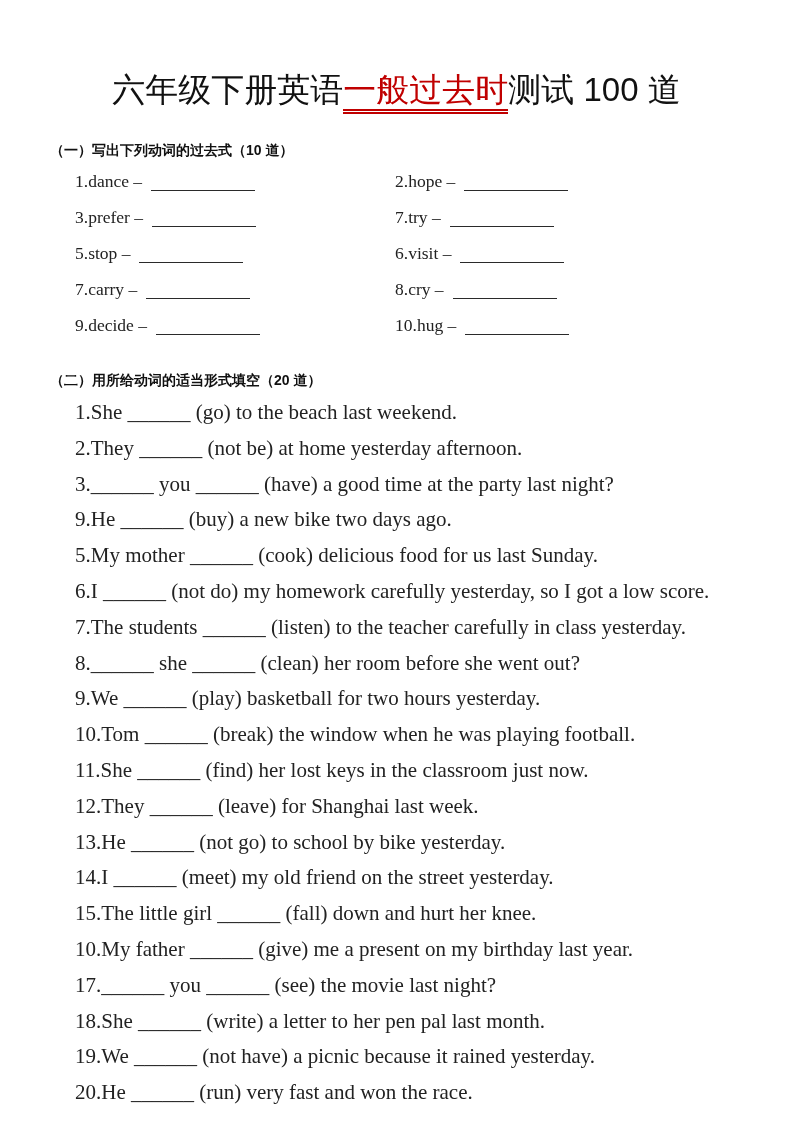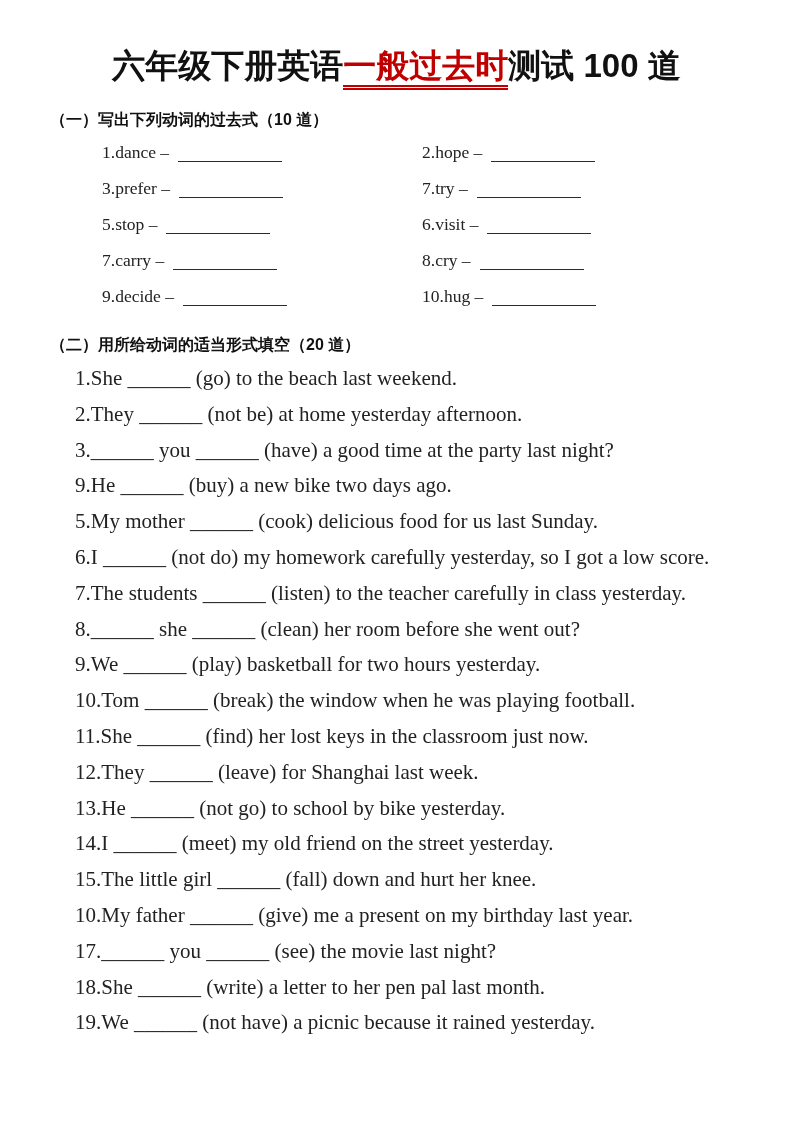--- a/index.html
+++ b/index.html
@@ -7,56 +7,56 @@
   .page {
     position: relative;
     width: 793px;
     height: 1122px;
     background: #ffffff;
     color: #1c1c1c;
     font-family: "Liberation Serif", serif;
     overflow: hidden;
   }
   .title {
-    padding-top: 46px;
+    padding-top: 70px;
     text-align: center;
     font-family: "Liberation Sans", sans-serif;
-    font-weight: bold;
+    font-weight: normal;
     font-size: 33px;
     line-height: 1.2;
     color: #111;
     white-space: nowrap;
   }
   .title .hl {
     color: #c00000;
     display: inline-block;
     border-bottom: 5px double #c00000;
     padding-bottom: 1px;
     line-height: 1.05;
   }
   .section-heading {
-    margin: 20px 0 4px 50px;
+    margin: 28px 0 4px 50px;
     font-family: "Liberation Sans", sans-serif;
     font-weight: bold;
-    font-size: 16px;
+    font-size: 14px;
     color: #111;
   }
   .verb-grid {
     margin: 4px 60px 0 75px;
     display: grid;
     grid-template-columns: 320px 1fr;
   }
   .verb-item {
     height: 36px;
     display: flex;
     align-items: center;
     font-size: 17.5px;
     color: #222;
   }
-  .verb-label { white-space: nowrap; margin-left: 27px; }
+  .verb-label { white-space: nowrap; }
   .blank-line {
     display: inline-block;
     width: 104px;
     height: 18px;
     margin-left: 9px;
     border-bottom: 1.5px solid #2a2a2a;
   }
   .q-list {
     margin: 5px 30px 0 75px;
   }
@@ -136,15 +136,16 @@
     <div class="q-item">10.Tom ______ (break) the window when he was playing football.</div>
     <div class="q-item">11.She ______ (find) her lost keys in the classroom just now.</div>
     <div class="q-item">12.They ______ (leave) for Shanghai last week.</div>
     <div class="q-item">13.He ______ (not go) to school by bike yesterday.</div>
     <div class="q-item">14.I ______ (meet) my old friend on the street yesterday.</div>
     <div class="q-item">15.The little girl ______ (fall) down and hurt her knee.</div>
     <div class="q-item">10.My father ______ (give) me a present on my birthday last year.</div>
     <div class="q-item">17.______ you ______ (see) the movie last night?</div>
     <div class="q-item">18.She ______ (write) a letter to her pen pal last month.</div>
     <div class="q-item">19.We ______ (not have) a picnic because it rained yesterday.</div>
+    <div class="q-item">20.He ______ (run) very fast and won the race.</div>
   </div>
 
 </div>
 
 </body></html>

